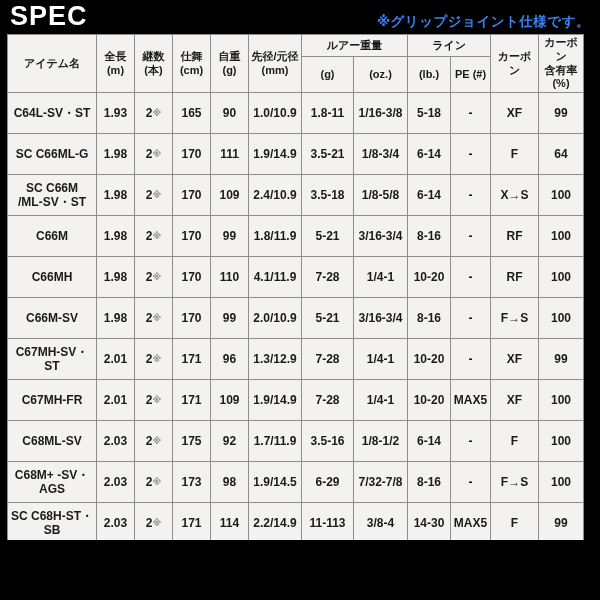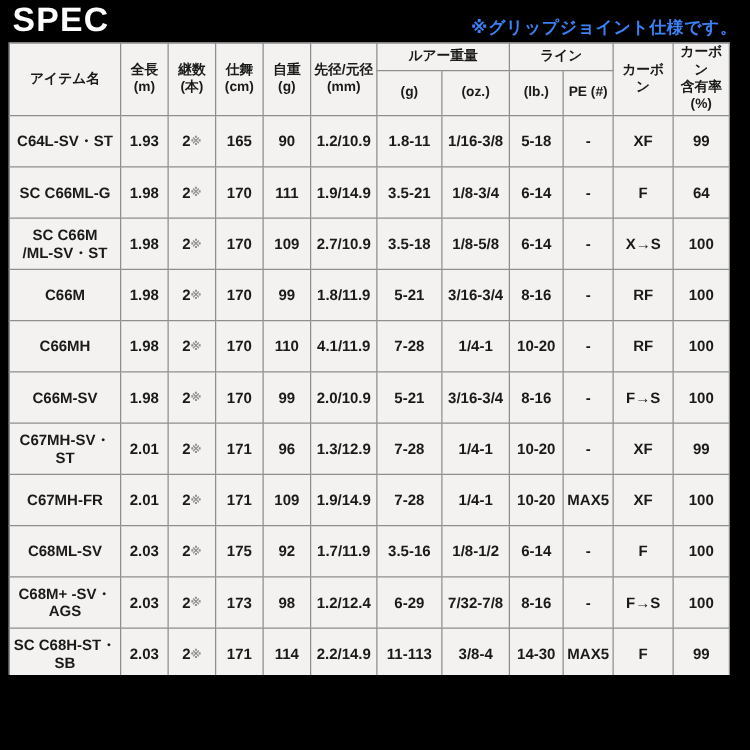--- a/index.html
+++ b/index.html
@@ -95,21 +95,21 @@
         <th>PE (#)</th>
       </tr>
     </thead>
     <tbody>
         <tr>
           <td>C64L-SV・ST</td>
           <td>1.93</td>
           <td>2<span class="refmark">※</span></td>
           <td>165</td>
           <td>90</td>
-          <td>1.2/10.9</td>
+          <td>1.0/10.9</td>
           <td>1.8-11</td>
           <td>1/16-3/8</td>
           <td>5-18</td>
           <td>-</td>
           <td>XF</td>
           <td>99</td>
         </tr>
         <tr>
           <td>SC C66ML-G</td>
           <td>1.98</td>
@@ -124,21 +124,21 @@
           <td>F</td>
           <td>64</td>
         </tr>
         <tr>
           <td>SC C66M
 /ML-SV・ST</td>
           <td>1.98</td>
           <td>2<span class="refmark">※</span></td>
           <td>170</td>
           <td>109</td>
-          <td>2.7/10.9</td>
+          <td>2.4/10.9</td>
           <td>3.5-18</td>
           <td>1/8-5/8</td>
           <td>6-14</td>
           <td>-</td>
           <td>X→S</td>
           <td>100</td>
         </tr>
         <tr>
           <td>C66M</td>
           <td>1.98</td>
@@ -223,21 +223,21 @@
           <td>F</td>
           <td>100</td>
         </tr>
         <tr>
           <td>C68M+ -SV・
 AGS</td>
           <td>2.03</td>
           <td>2<span class="refmark">※</span></td>
           <td>173</td>
           <td>98</td>
-          <td>1.2/12.4</td>
+          <td>1.9/14.5</td>
           <td>6-29</td>
           <td>7/32-7/8</td>
           <td>8-16</td>
           <td>-</td>
           <td>F→S</td>
           <td>100</td>
         </tr>
         <tr>
           <td>SC C68H-ST・
 SB</td>

